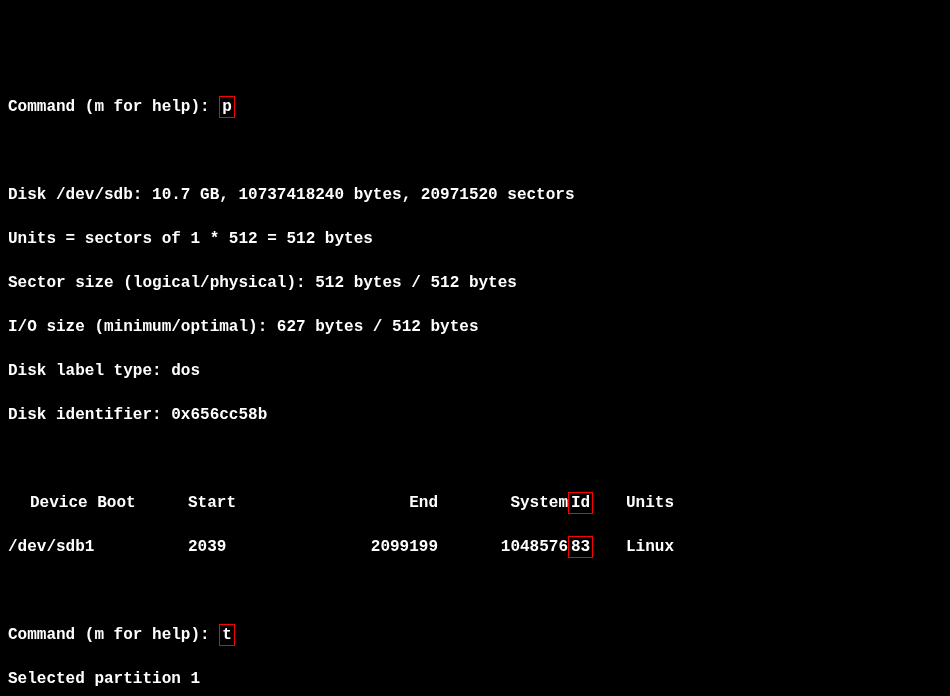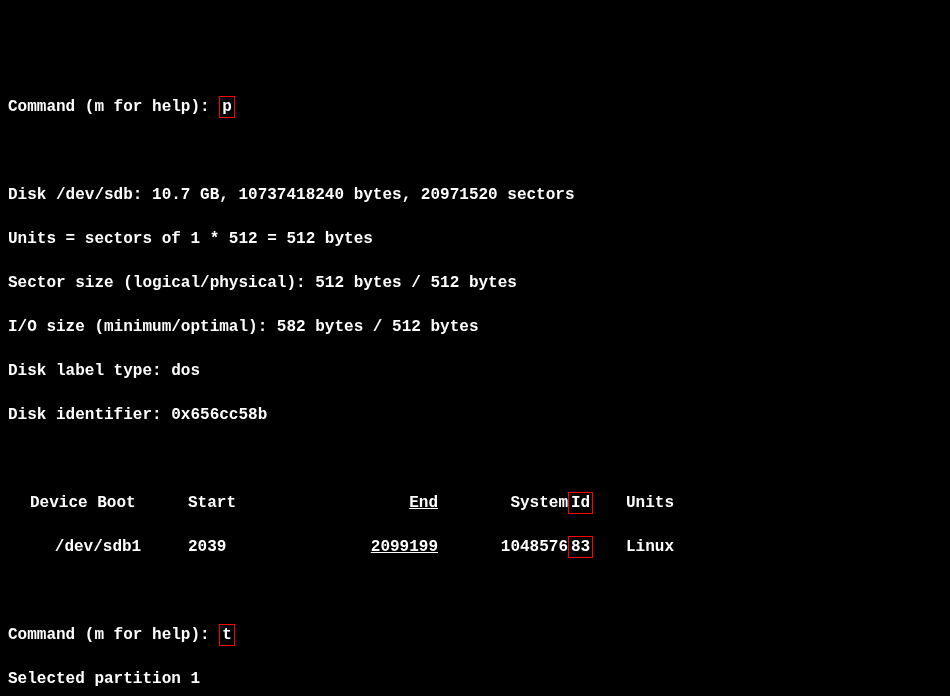--- a/index.html
+++ b/index.html
@@ -21,39 +21,39 @@
     display: block;
     height: 22px;
     position: relative;
   }
   .box {
     border: 1px solid #ff0000;
     padding: 0 2px;
     display: inline-block;
     line-height: 20px;
   }
-  .col-device { display:inline-block; width: 180px; text-align: center; }
+  .col-device { display:inline-block; width: 180px; }
   .col-start  { display:inline-block; width: 120px; text-align:left; }
-  .col-end    { display:inline-block; width: 130px; text-align:right;text-decoration:underline; }
+  .col-end    { display:inline-block; width: 130px; text-align:right; }
   .col-blocks { display:inline-block; width: 130px; text-align:right; }
   .col-id     { display:inline-block; width: 50px;  text-align:left; }
   .col-sys    { display:inline-block; padding-left: 8px; }
   .hdr-device { display:inline-block; width: 180px; padding-left:22px; box-sizing:border-box;}
 </style>
 </head>
 <body>
 
 
 
 <span class="line"><span>Command (m for help): </span><span class="box">p</span></span>
 <span class="line"> </span>
 <span class="line">Disk /dev/sdb: 10.7 GB, 10737418240 bytes, 20971520 sectors</span>
 <span class="line">Units = sectors of 1 * 512 = 512 bytes</span>
 <span class="line">Sector size (logical/physical): 512 bytes / 512 bytes</span>
-<span class="line">I/O size (minimum/optimal): 582 bytes / 512 bytes</span>
+<span class="line">I/O size (minimum/optimal): 627 bytes / 512 bytes</span>
 <span class="line">Disk label type: dos</span>
 <span class="line">Disk identifier: 0x656cc58b</span>
 <span class="line"> </span>
 <span class="line"><span class="hdr-device">Device Boot</span><span class="col-start">Start</span><span class="col-end">End</span><span class="col-blocks">System</span><span class="col-id"><span class="box">Id</span></span><span class="col-sys">Units</span></span>
 <span class="line"><span class="col-device">/dev/sdb1</span><span class="col-start">2039</span><span class="col-end">2099199</span><span class="col-blocks">1048576</span><span class="col-id"><span class="box">83</span></span><span class="col-sys">Linux</span></span>
 <span class="line"> </span>
 <span class="line"><span>Command (m for help): </span><span class="box">t</span></span>
 <span class="line">Selected partition 1</span>
 
 

